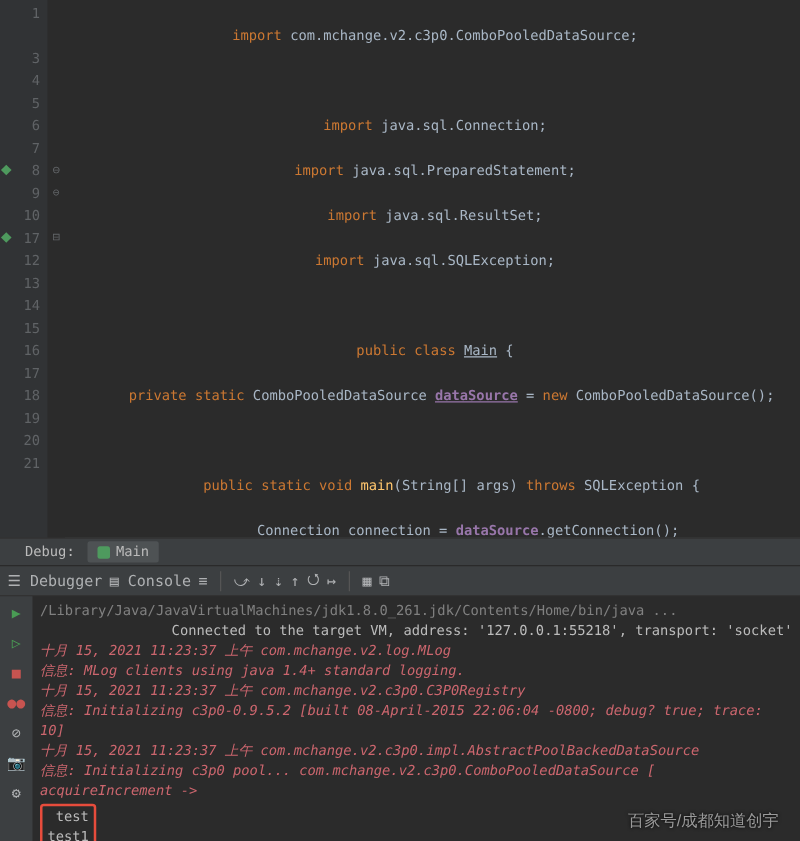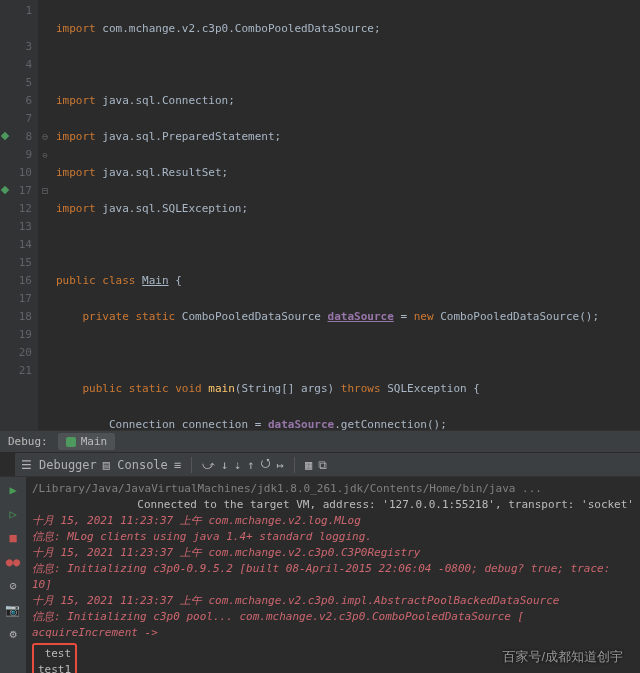--- a/index.html
+++ b/index.html
@@ -26,40 +26,40 @@
 .gutter .line-num { height: 18px; }
 .gutter .bp {
   position: absolute; left: 2px; width: 6px; height: 6px;
   background: #4e9a5e; transform: rotate(45deg);
 }
 .fold-col {
   width: 14px; background: #2b2b2b; border-right: 0;
   color: #606366; line-height: 18px; padding-top: 2px;
 }
 .fold-col .f { height: 18px; font-size: 10px; text-align: center; }
-.code { flex: 1; padding: 2px 0 0 4px; line-height: 18px; white-space: pre; overflow: hidden; }
+.code { flex: 1; padding: 2px 0 0 4px; line-height: 18px; white-space: pre; overflow: hidden; text-align: center; }
 .code .cl { height: 18px; }
 .kw { color: #cc7832; }
 .method { color: #ffc66d; }
 .ident-u { text-decoration: underline; }
 .field { color: #9876aa; font-weight: bold; }
 
 .debug-bar {
   height: 22px; background: #3c3f41; border-top: 1px solid #323232;
-  display: flex; align-items: center; padding: 0 8px; color: #bbbbbb;
+  display: flex; align-items: center; padding: 0 20px; color: #bbbbbb;
   font-size: 11px; gap: 10px;
 }
 .debug-bar .tab {
   background: #4e5254; padding: 2px 8px; border-radius: 2px;
   display: flex; align-items: center; gap: 5px;
 }
 .debug-bar .tab .dot { width: 10px; height: 10px; background: #4e9a5e; border-radius: 2px; display:inline-block;}
 .debugbar2 {
   height: 24px; background: #3c3f41; border-top: 1px solid #2a2a2a;
-  display: flex; align-items: center; padding: 0 6px; gap: 10px; margin-left: 15px;
+  display: flex; align-items: center; padding: 0 6px; gap: 10px;
 }
 .debugbar2 .seg { display: flex; gap: 6px; align-items: center; }
 .debugbar2 .btn { color: #afb1b3; font-size: 12px; cursor: pointer; }
 .debugbar2 .sep { width: 1px; height: 16px; background: #555; }
 
 .console-wrap { display: flex; height: 197px; background: #2b2b2b; border-top: 1px solid #323232;}
 .console-toolbar {
   width: 26px; background: #3c3f41; display: flex; flex-direction: column;
   align-items: center; padding-top: 6px; gap: 10px;
 }

